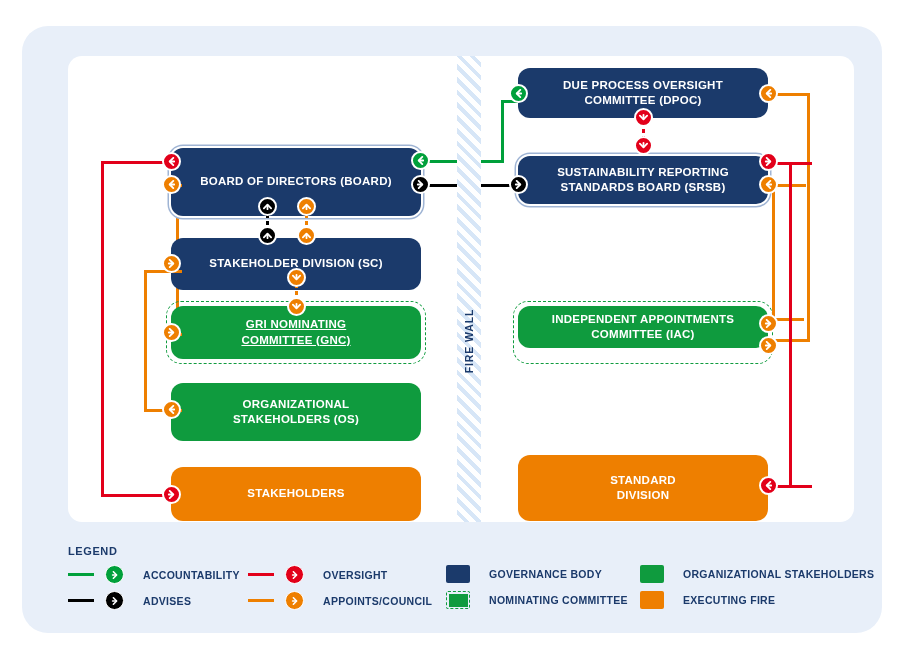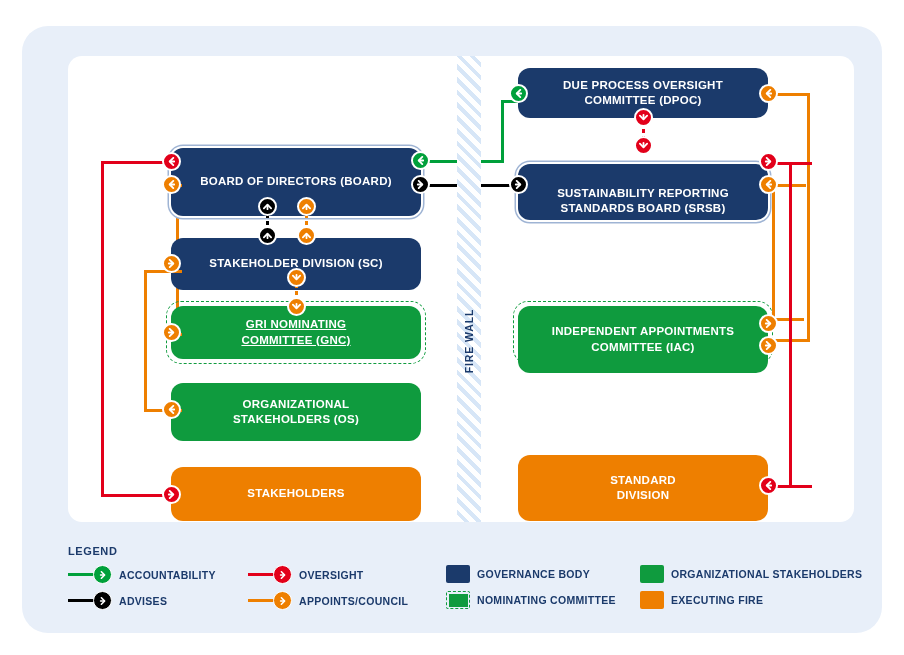--- a/index.html
+++ b/index.html
@@ -54,21 +54,21 @@
     border:2.2px solid #ffffff;}
   .marker svg{display:block;}
   .m-green{background:#00a03b;}
   .m-red{background:#e2001a;}
   .m-orange{background:#ee7f00;}
   .m-black{background:#000000;}
 
   
   .legend{position:absolute;left:68px;top:545px;width:800px;height:70px;}
   .legend-title{font-size:11px;font-weight:bold;color:#1b3a6b;letter-spacing:.6px;}
-  .leg-row{position:absolute;display:flex;align-items:center;gap:0;}
+  .leg-row{position:absolute;display:flex;align-items:center;gap:12px;}
   .leg-line{width:26px;height:3px;}
   .leg-mark{width:17px;height:17px;border-radius:50%;display:flex;align-items:center;justify-content:center;
     margin-left:-1px;border:1.6px solid #ffffff;}
   .leg-txt{font-size:10.5px;font-weight:bold;color:#1b3a6b;letter-spacing:.3px;margin-left:7px;white-space:nowrap;}
   .leg-swatch{width:24px;height:18px;border-radius:2px;}
   .leg-swatch.dashed{border:1.6px dashed #0f9b3e;box-sizing:border-box;background:#0f9b3e;
      background-clip:content-box;padding:1.5px;}
 </style>
 </head>
 <body>
@@ -113,26 +113,26 @@
     </div>
 
     <div class="node exec" style="left:103px;top:411px;width:250px;height:54px;">
       <span>STAKEHOLDERS</span>
     </div>
 
     <div class="node gov" style="left:450px;top:12px;width:250px;height:50px;">
       <span class="ml">DUE PROCESS OVERSIGHT<br>COMMITTEE (DPOC)</span>
     </div>
 
-    <div class="node gov ring" style="left:450px;top:108px;width:250px;height:56px;align-items:flex-end;">
+    <div class="node gov ring" style="left:450px;top:100px;width:250px;height:48px;">
       <span class="ml">SUSTAINABILITY REPORTING<br>STANDARDS BOARD (SRSB)</span>
     </div>
 
     <div class="dashwrap" style="left:445px;top:245px;width:260px;height:63px;"></div>
-    <div class="node os" style="left:450px;top:250px;width:250px;height:67px;">
+    <div class="node os" style="left:450px;top:250px;width:250px;height:42px;">
       <span class="ml">INDEPENDENT APPOINTMENTS<br>COMMITTEE (IAC)</span>
     </div>
 
     <div class="node exec" style="left:450px;top:399px;width:250px;height:66px;">
       <span class="ml">STANDARD<br>DIVISION</span>
     </div>
 
     <div class="ln h orange" style="left:706px;top:37px;width:36px;"></div>
     <div class="ln v orange" style="left:739px;top:37px;height:246px;"></div>
     <div class="ln h orange" style="left:706px;top:283px;width:36px;"></div>

